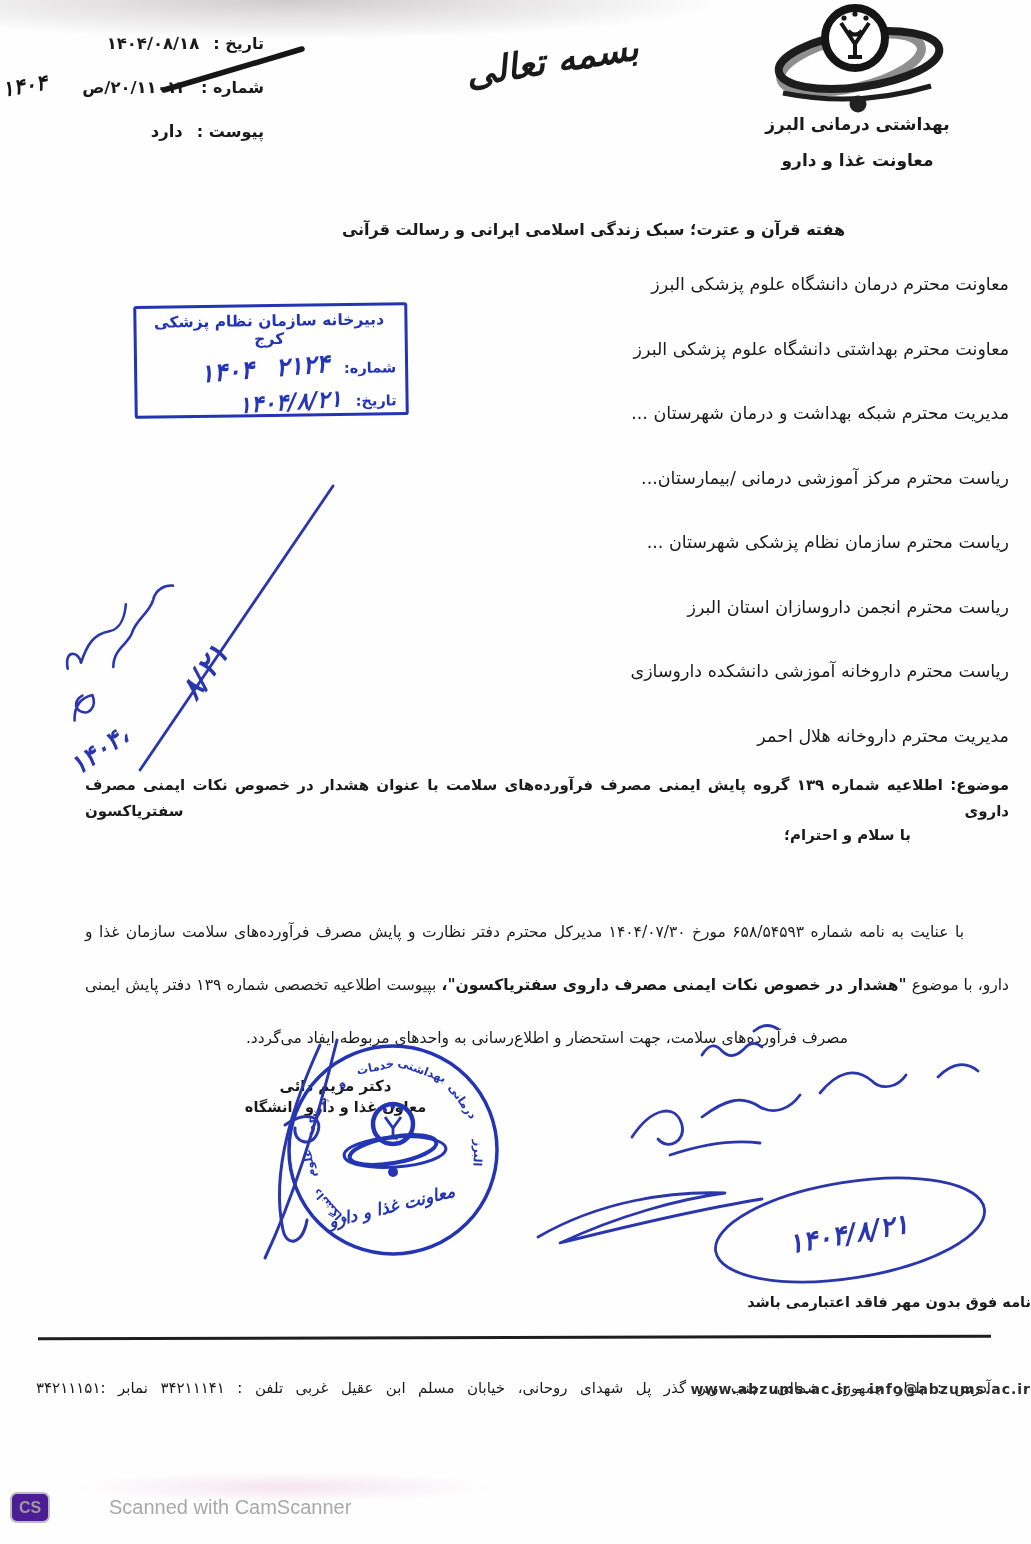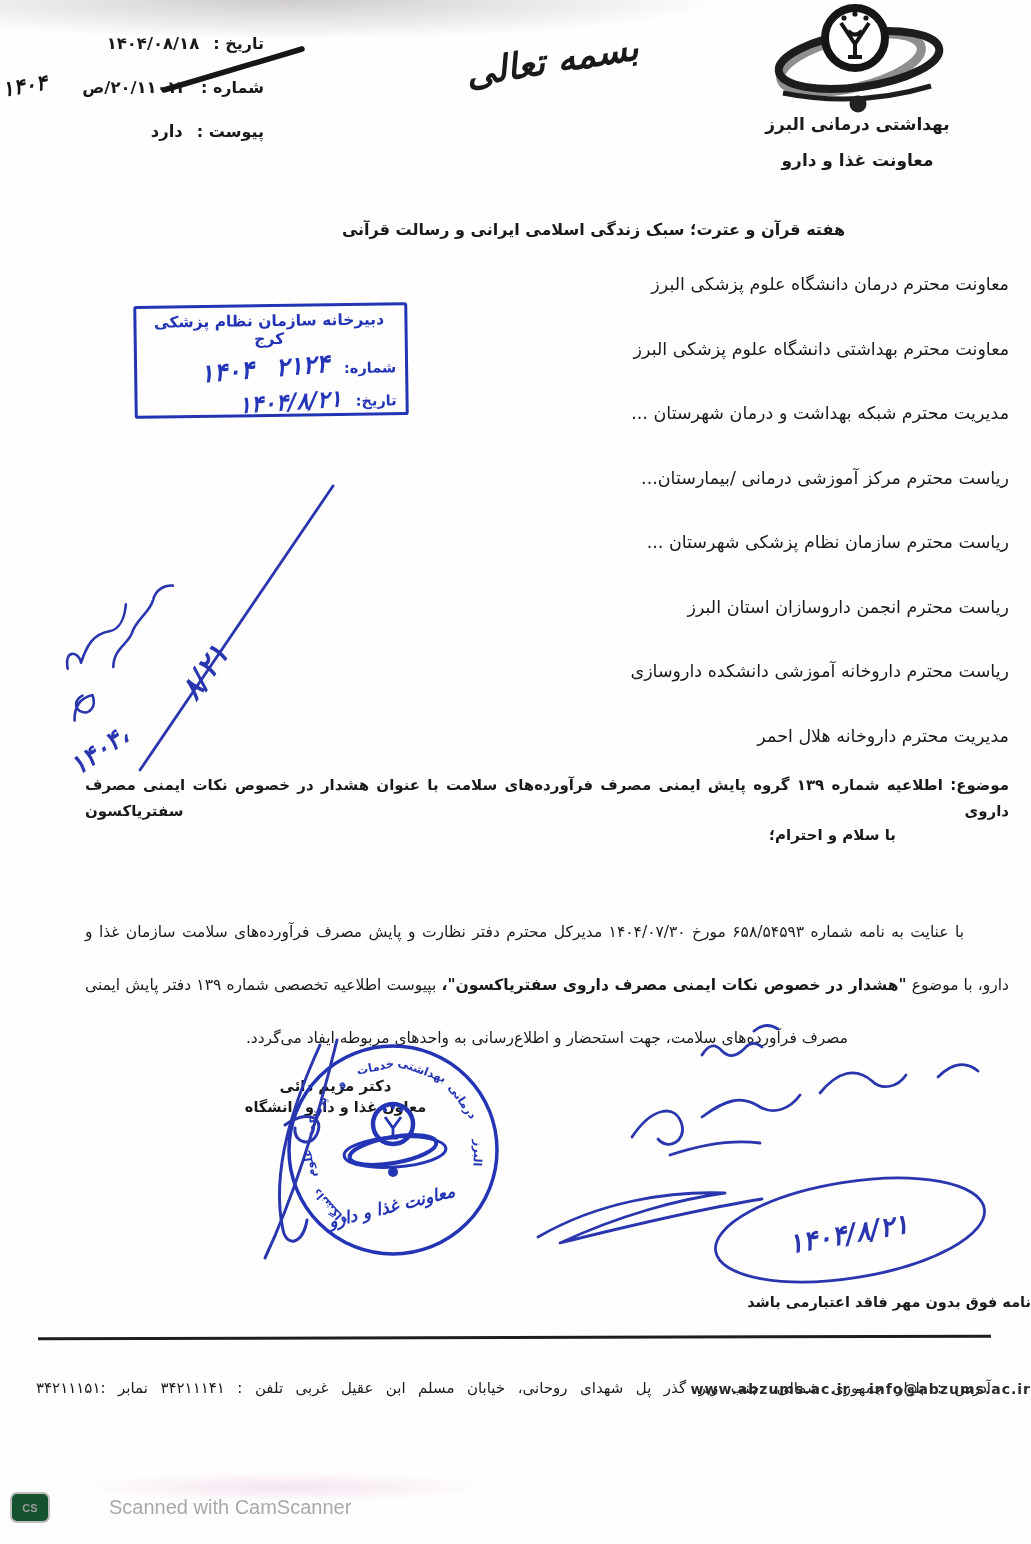--- a/index.html
+++ b/index.html
@@ -37,42 +37,42 @@
     color:#2334b4;padding:5px 9px 0 6px;background:rgba(255,255,255,.0);}
   .rs-title{font-size:15.5px;font-weight:700;text-align:center;}
   .rs-row{display:flex;direction:rtl;align-items:center;gap:14px;margin-top:6px;}
   .rs-label{font-size:14.5px;font-weight:700;}
   .rs-hw{font-style:italic;font-weight:700;color:#2435b8;}
   .rs-num{display:flex;direction:rtl;gap:22px;font-size:25px;transform:rotate(-4deg);}
   .rs-date{font-size:23px;transform:rotate(-3deg);letter-spacing:2px;}
   
   .subject{position:absolute;left:85px;top:772px;width:924px;direction:rtl;font-size:15px;
     font-weight:700;text-align:justify;text-align-last:justify;line-height:26px;}
-  .salutation{position:absolute;right:135px;top:826px;direction:rtl;font-size:15px;font-weight:700;}
+  .salutation{position:absolute;right:120px;top:826px;direction:rtl;font-size:15px;font-weight:700;}
   .body-par{position:absolute;left:85px;top:890px;width:924px;direction:rtl;font-size:15.5px;
     text-align:justify;text-align-last:center;line-height:53px;text-indent:45px;}
   .body-par b{font-weight:700;}
   
   .signer{position:absolute;left:238px;top:1076px;width:195px;text-align:center;direction:rtl;line-height:21px;}
   .signer .s-name{font-size:15px;font-weight:700;}
   .signer .s-title{font-size:14.5px;font-weight:700;}
   
   .validity{position:absolute;left:0;top:1294px;width:100%;text-align:right;direction:rtl;
     font-size:14.5px;font-weight:700;}
   .divider{position:absolute;left:38px;top:1336px;width:953px;height:3px;background:#1e1e1e;
     transform:rotate(-.15deg);}
   .address{position:absolute;left:36px;top:1347px;width:955px;direction:rtl;font-size:15px;
     font-weight:400;text-align:justify;text-align-last:justify;line-height:26px;margin-top:28px;}
   .website{position:absolute;left:0;top:1381px;width:100%;text-align:right;font-size:14px;
     font-weight:600;color:#2b2b2b;letter-spacing:1px;}
   
   .cam{position:absolute;left:10px;top:1492px;display:flex;align-items:center;gap:11px;}
   .cam-icon{width:40px;height:31px;border:2.5px solid #bdbdbd;border-radius:7px;color:#9a9a9a;
-    font-size:11px;font-weight:700;display:flex;align-items:center;justify-content:center;
-    font-family:"Liberation Sans",sans-serif;background:#14532d;}
+    font-size:16px;font-weight:700;display:flex;align-items:center;justify-content:center;
+    font-family:"Liberation Sans",sans-serif;background:#4c1d95;}
   .cam-label{color:#a8a8a8;font-size:20px;font-family:"Liberation Sans",sans-serif;margin-left:48px;}
   svg{position:absolute;overflow:visible;}
   .hw{stroke:#2a36ad;fill:none;stroke-linecap:round;stroke-linejoin:round;}
   .hw-text{fill:#2a36ad;font-style:italic;font-weight:700;font-family:"DejaVu Sans",sans-serif;}
 </style>
 </head>
 <body>
 
 <div class="page">
   <div class="shade-top"></div>

